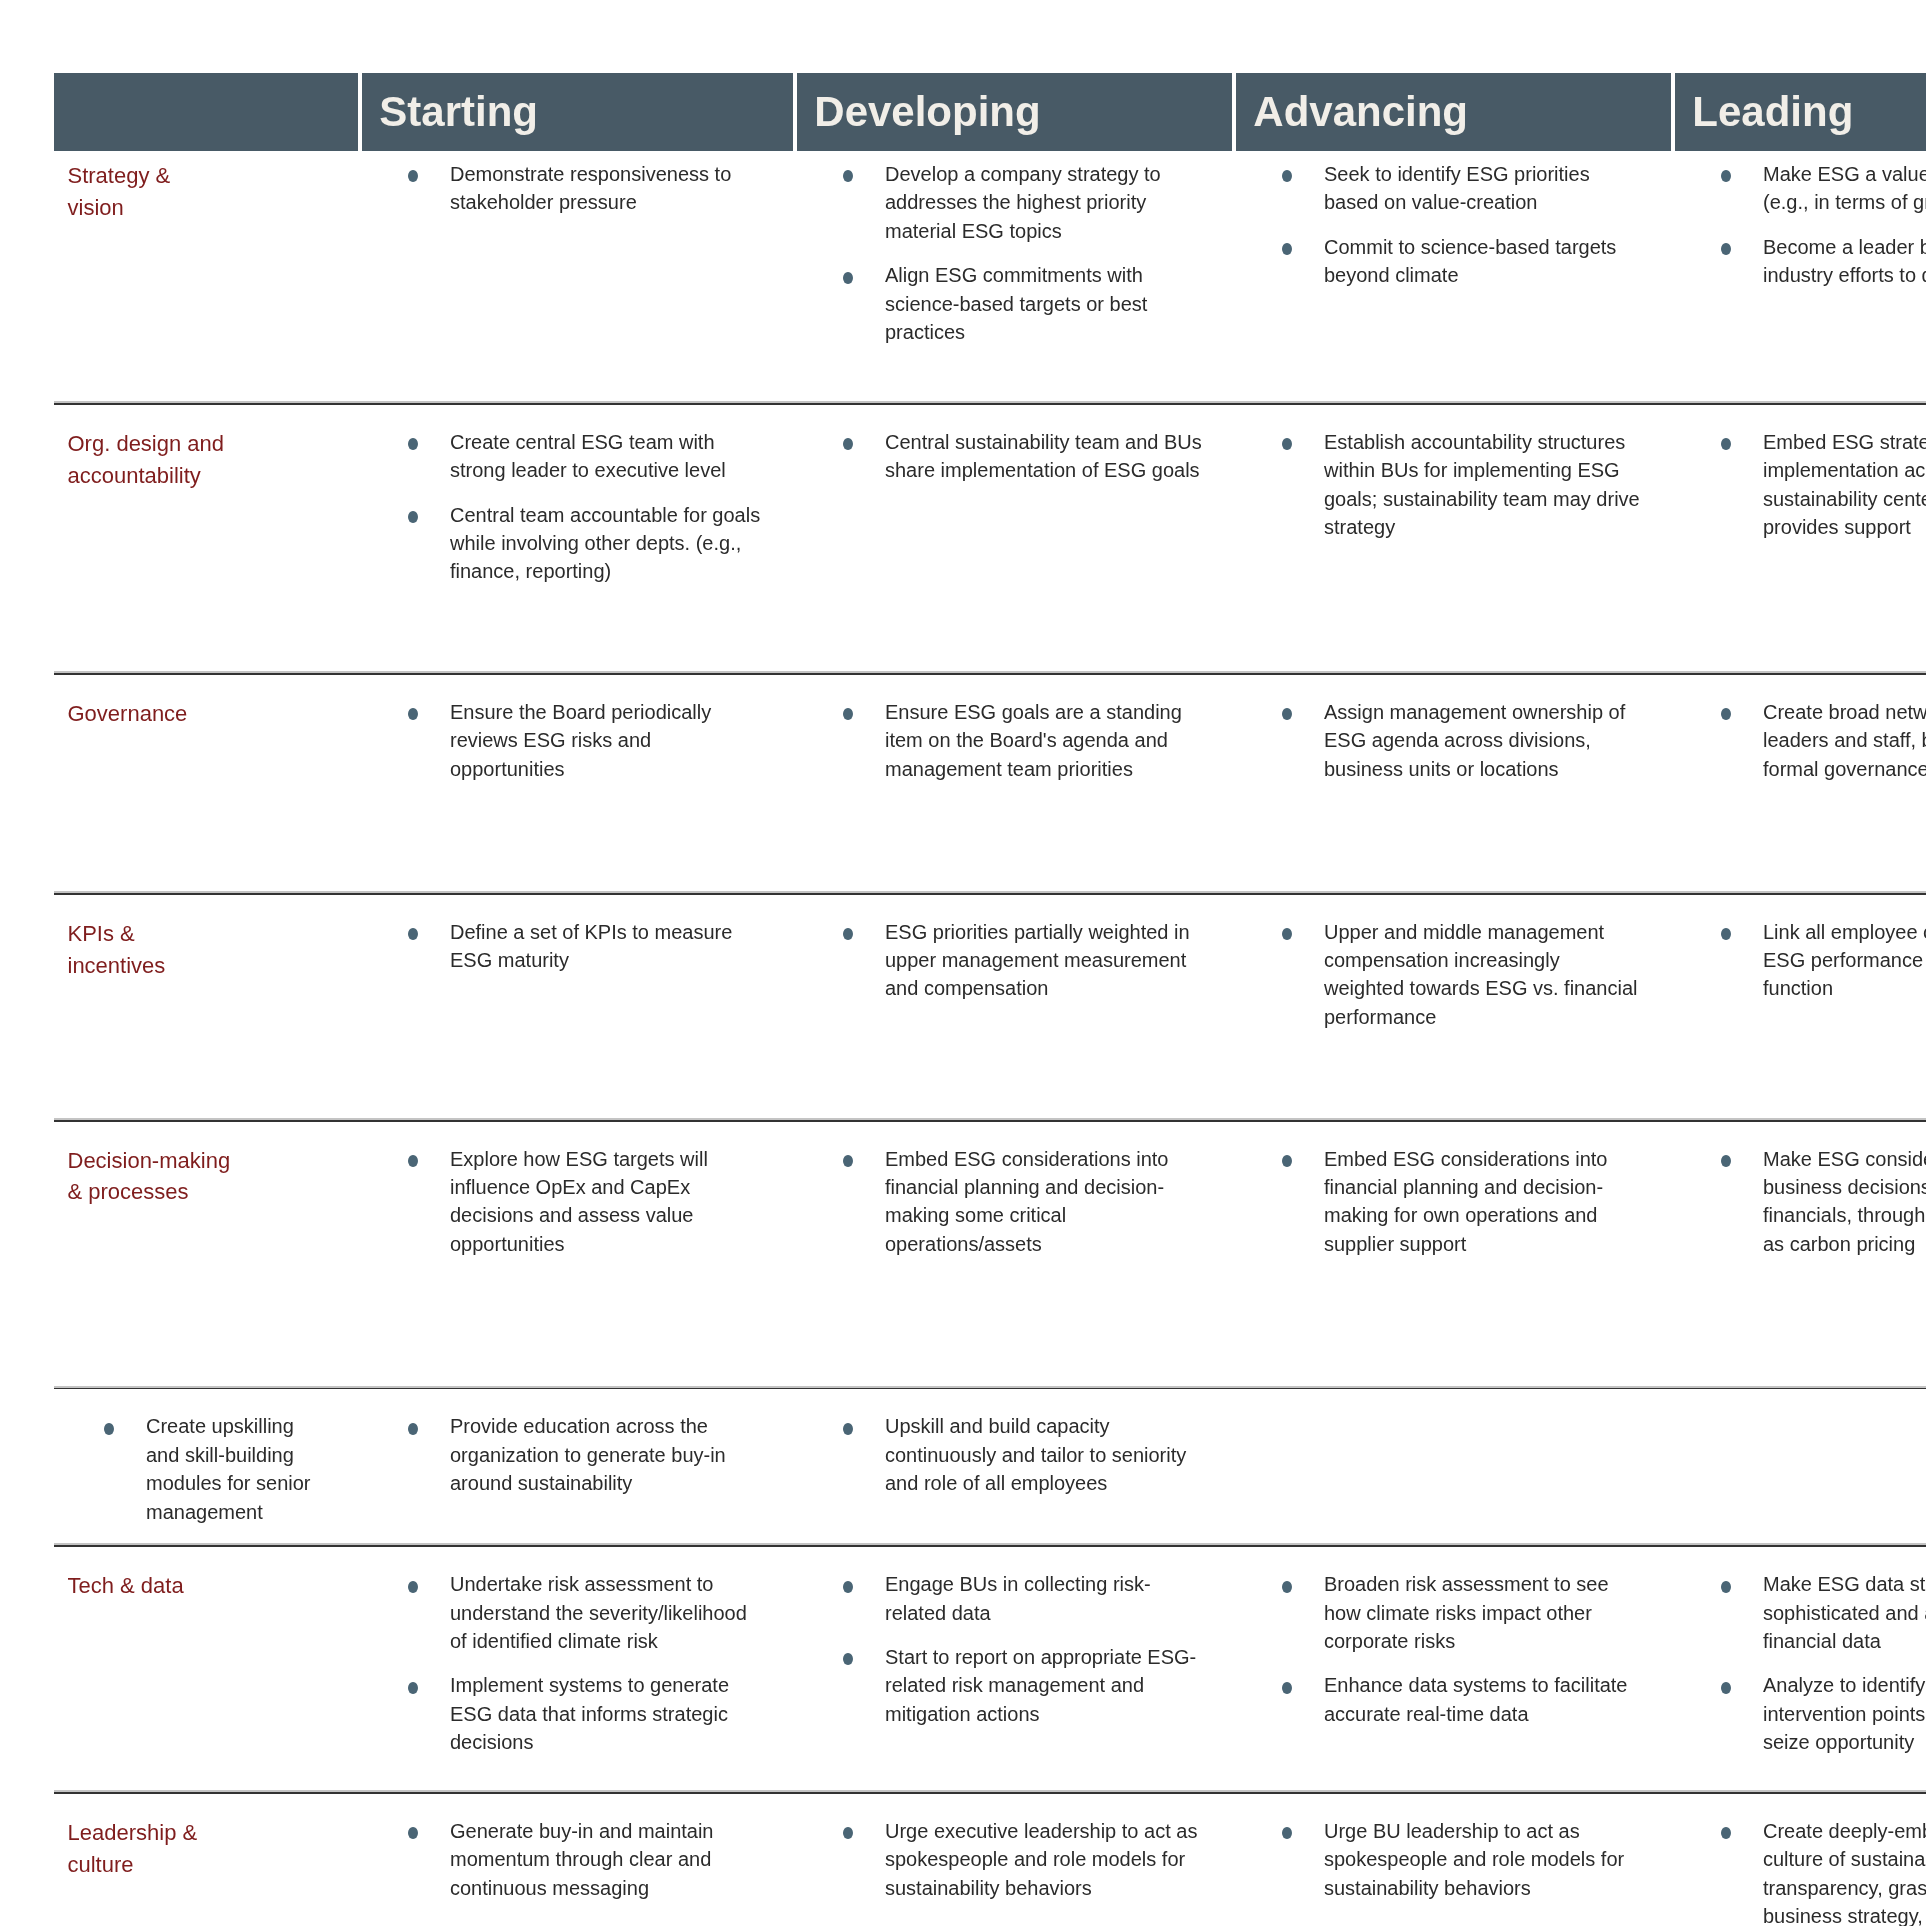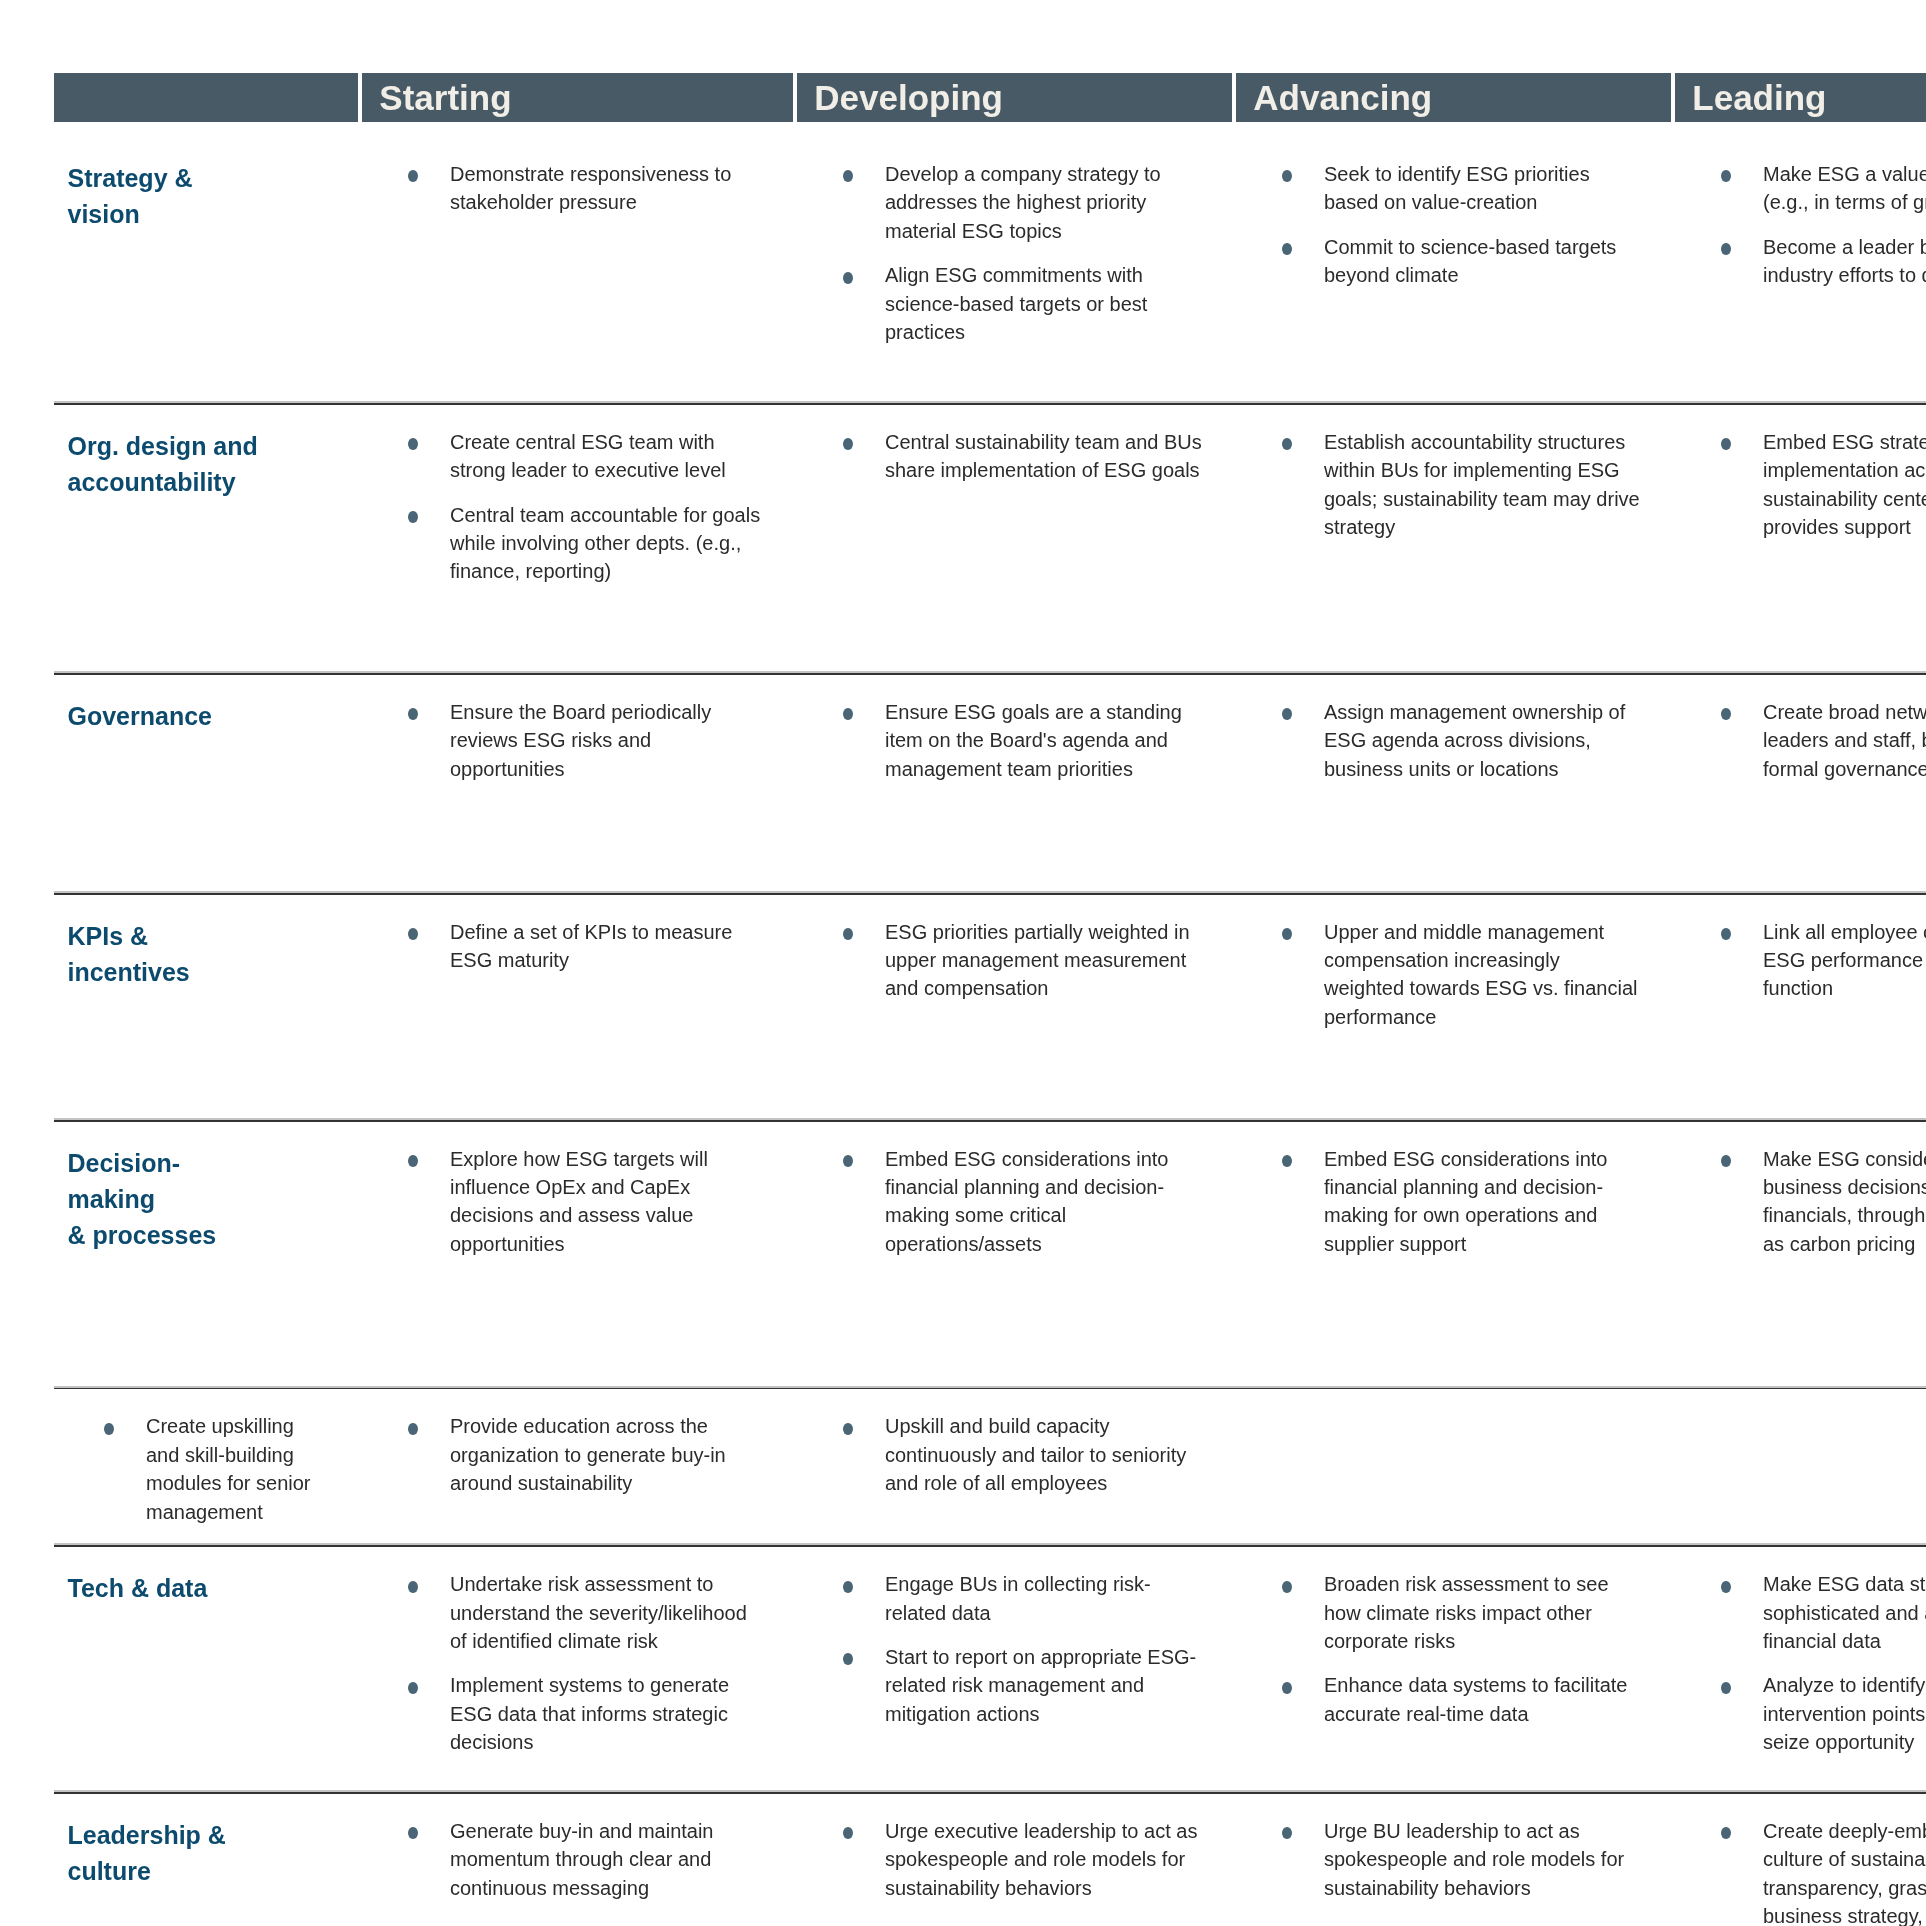--- a/index.html
+++ b/index.html
@@ -21,35 +21,35 @@
   .page{padding:73px 48px 0 54px;}
   .grid{
     display:grid;
     grid-template-columns:304px 435px 439px 439px 447px;
     grid-template-rows:64px;
     width:2065px;
   }
   .hcell{
     background:var(--header-bg);
     color:var(--header-text);
-    font-size:35px;font-weight:700;
+    font-size:42px;font-weight:700;
     display:flex;align-items:center;
     padding-left:17.3px;
-    height:49px;
+    height:78px;
   }
   .hcell.sep{border-left:4.6px solid #ffffff;}
   .divider{
     grid-column:1 / -1;
     height:3.9px;
     background:var(--divider-dark);
     border-top:2.3px solid var(--divider-light);
   }
   .cell{padding-top:23px;padding-bottom:17.3px;}
   .cell.label{
-    font-size:25px;font-weight:700;color:#0c4a6e;
+    font-size:22px;font-weight:400;color:#7f1d1d;
     line-height:1.45;
     padding-left:13.5px;padding-right:92px;
     white-space:pre-line;
   }
   .cell.body{padding-right:27px;}
   ul.bullets{
     list-style:none;
     margin:0;
     padding:0 0 0 50px;
     font-size:20px;line-height:1.42;

